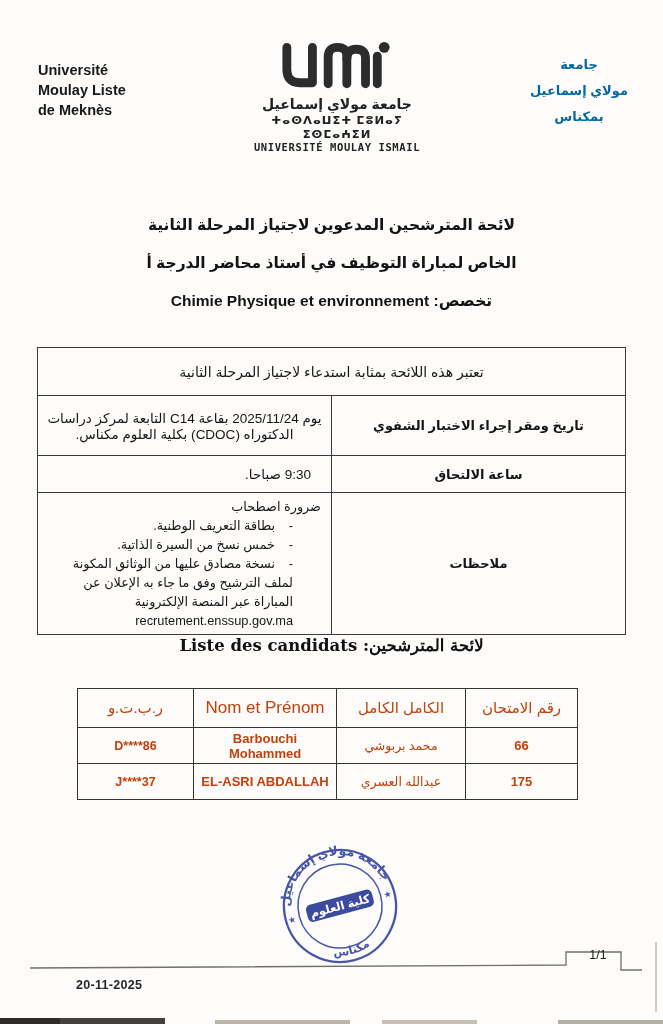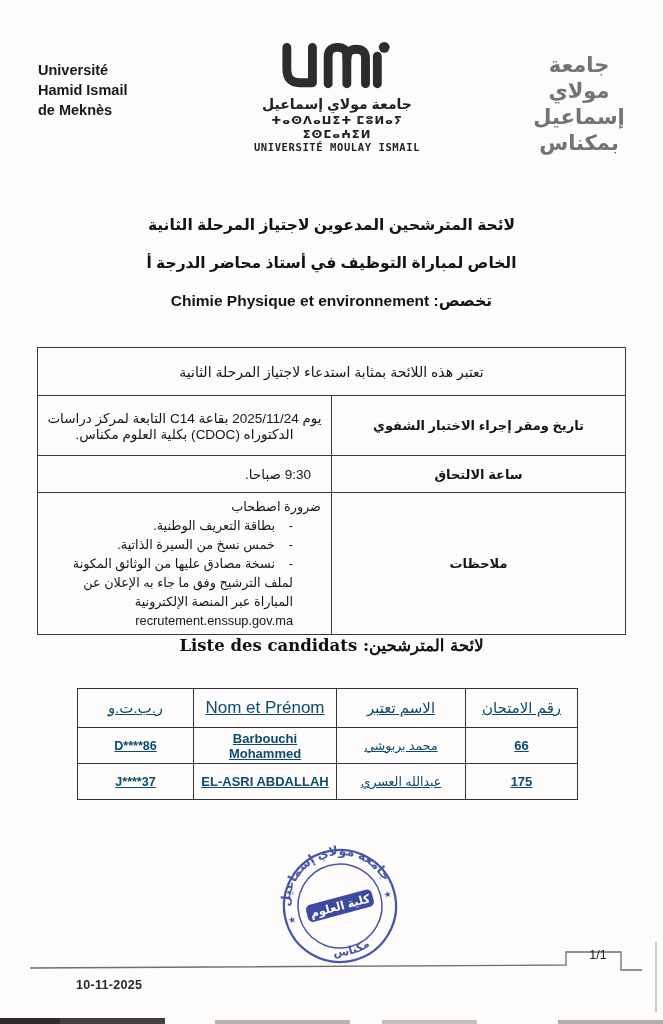--- a/index.html
+++ b/index.html
@@ -13,21 +13,21 @@
 
   
   .hdr-left{left:38px;top:60px;width:125px;text-align:left;
     font-weight:bold;font-size:14.5px;line-height:20px;color:#181818;}
   .logo-block{left:252px;top:40px;width:170px;text-align:center;color:#222;}
   .logo-block .ar{font-weight:bold;font-size:14px;line-height:17px;direction:rtl;}
   .logo-block .tf{font-weight:bold;font-size:11.5px;line-height:14px;letter-spacing:1px;}
   .logo-block .lt{font-weight:bold;font-size:10.5px;line-height:13px;letter-spacing:.6px;
     font-family:"DejaVu Sans Mono","Liberation Sans",sans-serif;}
   .hdr-right{left:505px;top:52px;width:148px;text-align:center;direction:rtl;
-    font-weight:bold;font-size:21px;line-height:26px;color:#737373;}
+    font-weight:bold;font-size:13px;line-height:26px;color:#0369a1;}
 
   
   .title-block{left:0;top:206px;width:663px;text-align:center;direction:rtl;
     font-weight:bold;font-size:15.5px;line-height:38px;color:#141414;}
 
   
   table{border-collapse:collapse;}
   .info-table{left:37px;top:347px;width:589px;direction:rtl;table-layout:fixed;}
   .info-table td{border:1.6px solid #3a3a3a;vertical-align:middle;
     font-size:13px;color:#161616;padding:2px 8px;}
@@ -40,21 +40,21 @@
   .r-notes td{height:94px;}
   .r-notes .val{font-size:12.8px;line-height:19px;text-align:right;padding:4px 10px;}
   .note-item{padding-right:28px;}
   .note-item .dash{display:inline-block;width:18px;}
 
   
   .cand-heading{left:0;top:636px;width:663px;text-align:center;direction:rtl;
     font-weight:bold;font-size:16.5px;color:#111;
     font-family:"DejaVu Serif","Liberation Serif",serif;}
   .cand-table{left:77px;top:688px;width:488px;table-layout:fixed;}
-  .cand-table th,.cand-table td{border:1.7px solid #333;text-align:center;vertical-align:middle;color:#0c4a6e;text-decoration:underline;}
+  .cand-table th,.cand-table td{border:1.7px solid #333;text-align:center;vertical-align:middle;color:#c2410c;}
   .cand-table th{height:36px;font-weight:normal;}
   .cand-table td{height:33px;}
   .col-cnie{width:113px;} .col-fr{width:140px;} .col-ar{width:126px;} .col-exam{width:109px;}
   .th-cnie{font-size:15px;font-weight:bold;direction:rtl;}
   .th-fr{font-size:17px;}
   .th-ar{font-size:15px;direction:rtl;}
   .th-exam{font-size:15px;direction:rtl;}
   .td-cnie{font-size:12.5px;font-weight:bold;}
   .td-fr{font-size:13px;font-weight:bold;}
   .td-ar{font-size:12.5px;direction:rtl;}
@@ -72,21 +72,21 @@
   .s2{left:0;width:60px;background:#2f2b2b;}
   .s3{left:215px;width:135px;height:4px;bottom:0;background:#b9b3ac;filter:blur(.5px);}
   .s4{left:382px;width:95px;height:4px;background:#c6c0b8;filter:blur(.5px);}
   .s5{left:558px;width:105px;height:4px;background:#b2ada6;filter:blur(.5px);}
 </style>
 </head>
 <body>
 
 <div class="abs hdr-left">
   <div>Université</div>
-  <div>Hamid Ismail</div>
+  <div>Moulay Liste</div>
   <div>de Meknès</div>
 </div>
 
 <div class="abs logo-block">
   <svg width="118" height="52" viewBox="0 0 120 52">
     <g fill="none" stroke="#2c2c2c" stroke-width="9" stroke-linecap="round" stroke-linejoin="round">
       <path d="M9 7 V29 Q9 43 22 43 H35 V7"></path>
       <path d="M51 44 V17 Q51 7 60.5 7 Q70 7 70 16 V44"></path>
       <path d="M70 19 Q70 9 79.5 9 Q89 9 89 18 V44"></path>
       <path d="M101 44 V16"></path>
@@ -135,21 +135,21 @@
 </tbody>
   </table>
 
 <div class="abs cand-heading">لائحة المترشحين: Liste des candidats</div>
 
 <table class="abs cand-table">
   <tbody>
       <tr>
     <th class="col-cnie th-cnie">ر.ب.ت.و</th>
     <th class="col-fr th-fr">Nom et Prénom</th>
-    <th class="col-ar th-ar">الاسم تعتبر</th>
+    <th class="col-ar th-ar">الكامل الكامل</th>
     <th class="col-exam th-exam">رقم الامتحان</th>
   </tr>
   <tr>
     <td class="td-cnie">D****86</td>
     <td class="td-fr">Barbouchi Mohammed</td>
     <td class="td-ar">محمد بربوشي</td>
     <td class="td-exam">66</td>
   </tr>
   <tr>
     <td class="td-cnie">J****37</td>
@@ -177,19 +177,19 @@
     <rect x="46" y="61" width="68" height="17.5" rx="5" fill="#2e3d99"></rect>
     <text x="80" y="74" font-size="11.5" font-weight="bold" fill="#ffffff" text-anchor="middle">كلية العلوم</text>
   </g>
 </svg>
 
 <svg class="abs footer-svg" width="663" height="80">
   <polyline points="30,30 566,27 566,14 621,14 621,32 642,32" fill="none" stroke="#6f6f6f" stroke-width="1.3"></polyline>
   <line x1="656" y1="4" x2="656" y2="74" stroke="#9a9a9a" stroke-width="1"></line>
 </svg>
 <div class="abs page-num">1/1</div>
-<div class="abs print-date">10-11-2025</div>
+<div class="abs print-date">20-11-2025</div>
 
 <div class="strip s1"></div>
 <div class="strip s2"></div>
 <div class="strip s3"></div>
 <div class="strip s4"></div>
 <div class="strip s5"></div>
 
 </body></html>

